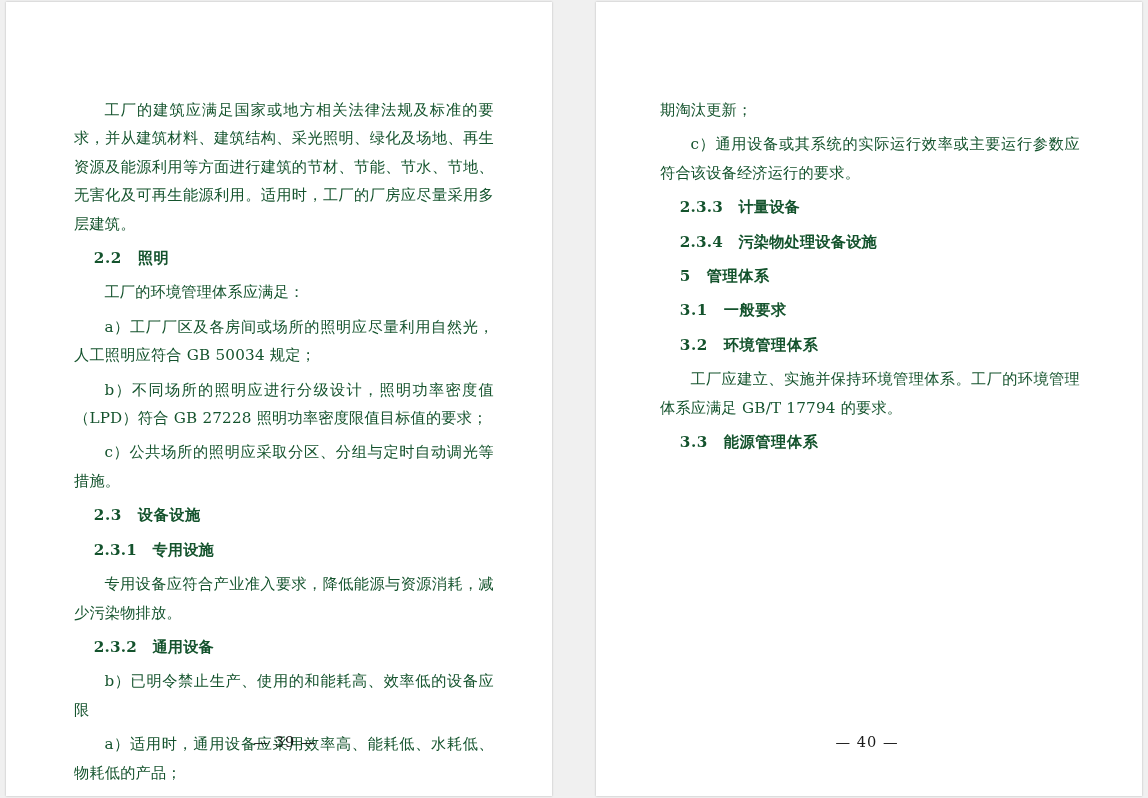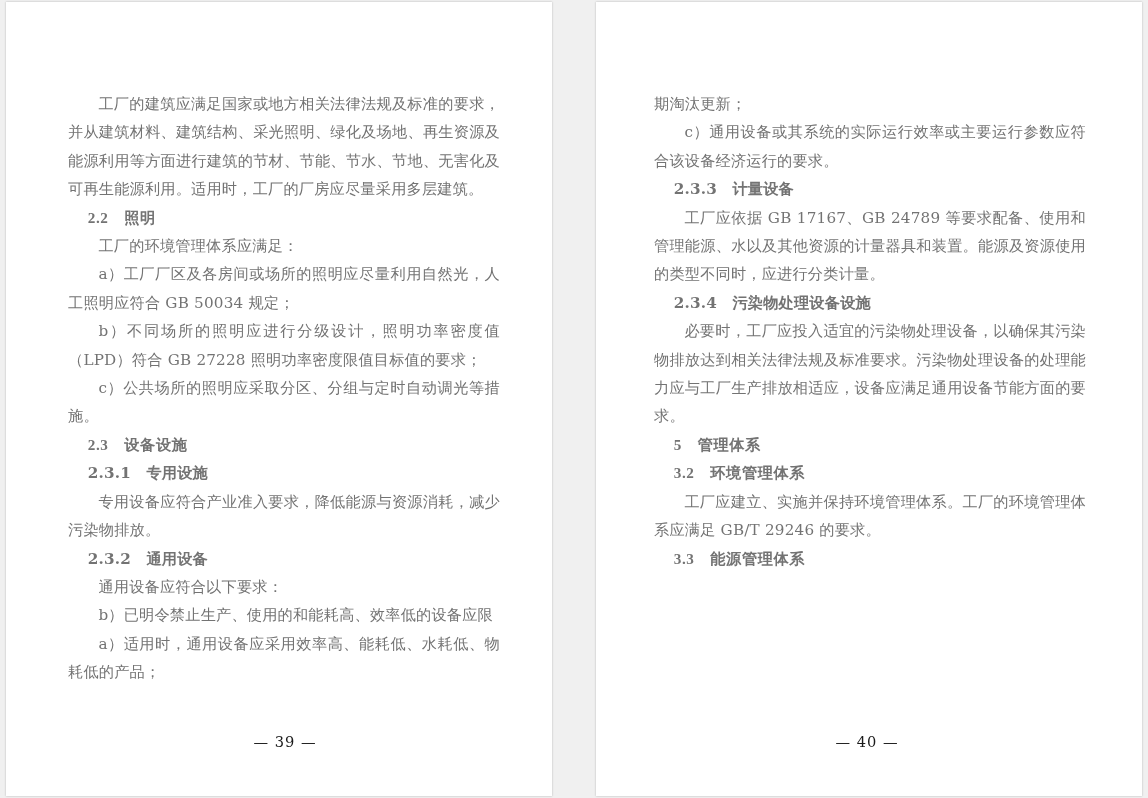--- a/index.html
+++ b/index.html
@@ -42,36 +42,35 @@
     left: 62px;
     right: 52px;
     top: 88px;
     bottom: 80px;
   }
   .page-right .page-body {
     left: 58px;
     right: 56px;
   }
   p {
-    margin: 0;
+    margin: 6px;
     font-size: 15.2px;
     line-height: 28.4px;
-    color: #737373;
+    color: #14532d;
     text-align: justify;
     text-justify: inter-ideograph;
     letter-spacing: 0.2px;
   }
   p.indent {
     text-indent: 2em;
   }
   p.heading {
     font-weight: bold;
     text-indent: 1.3em;
     letter-spacing: 0.6px;
-    font-family: Liberation Serif, serif;
   }
   p.subheading {
     text-indent: 1.3em;
     font-weight: bold;
   }
   .pagenum {
     position: absolute;
     bottom: 46px;
     left: 0;
     right: 0;
@@ -93,36 +92,34 @@
         <p class="indent">工厂的建筑应满足国家或地方相关法律法规及标准的要求，并从建筑材料、建筑结构、采光照明、绿化及场地、再生资源及能源利用等方面进行建筑的节材、节能、节水、节地、无害化及可再生能源利用。适用时，工厂的厂房应尽量采用多层建筑。</p>
         <p class="heading">2.2　照明</p>
         <p class="indent">工厂的环境管理体系应满足：</p>
         <p class="indent">a）工厂厂区及各房间或场所的照明应尽量利用自然光，人工照明应符合 GB 50034 规定；</p>
         <p class="indent">b）不同场所的照明应进行分级设计，照明功率密度值（LPD）符合 GB 27228 照明功率密度限值目标值的要求；</p>
         <p class="indent">c）公共场所的照明应采取分区、分组与定时自动调光等措施。</p>
         <p class="heading">2.3　设备设施</p>
         <p class="subheading">2.3.1　专用设施</p>
         <p class="indent">专用设备应符合产业准入要求，降低能源与资源消耗，减少污染物排放。</p>
         <p class="subheading">2.3.2　通用设备</p>
-        <p class="indent">通用设备应符合以下要求：</p>
         <p class="indent">b）已明令禁止生产、使用的和能耗高、效率低的设备应限</p>
         <p class="indent">a）适用时，通用设备应采用效率高、能耗低、水耗低、物耗低的产品；</p>
       </div>
     <div class="pagenum">— 39 —</div>
   </div>
 
   <div class="page page-right">
     <div class="page-body" id="right-body">
         <p>期淘汰更新；</p>
         <p class="indent">c）通用设备或其系统的实际运行效率或主要运行参数应符合该设备经济运行的要求。</p>
         <p class="subheading">2.3.3　计量设备</p>
-        <p class="indent">工厂应依据 GB 17167、GB 24789 等要求配备、使用和管理能源、水以及其他资源的计量器具和装置。能源及资源使用的类型不同时，应进行分类计量。</p>
         <p class="subheading">2.3.4　污染物处理设备设施</p>
-        <p class="indent">必要时，工厂应投入适宜的污染物处理设备，以确保其污染物排放达到相关法律法规及标准要求。污染物处理设备的处理能力应与工厂生产排放相适应，设备应满足通用设备节能方面的要求。</p>
         <p class="heading">5　管理体系</p>
+        <p class="heading">3.1　一般要求</p>
         <p class="heading">3.2　环境管理体系</p>
-        <p class="indent">工厂应建立、实施并保持环境管理体系。工厂的环境管理体系应满足 GB/T 29246 的要求。</p>
+        <p class="indent">工厂应建立、实施并保持环境管理体系。工厂的环境管理体系应满足 GB/T 17794 的要求。</p>
         <p class="heading">3.3　能源管理体系</p>
       </div>
     <div class="pagenum">— 40 —</div>
   </div>
 
 </div>
 
 </body></html>

